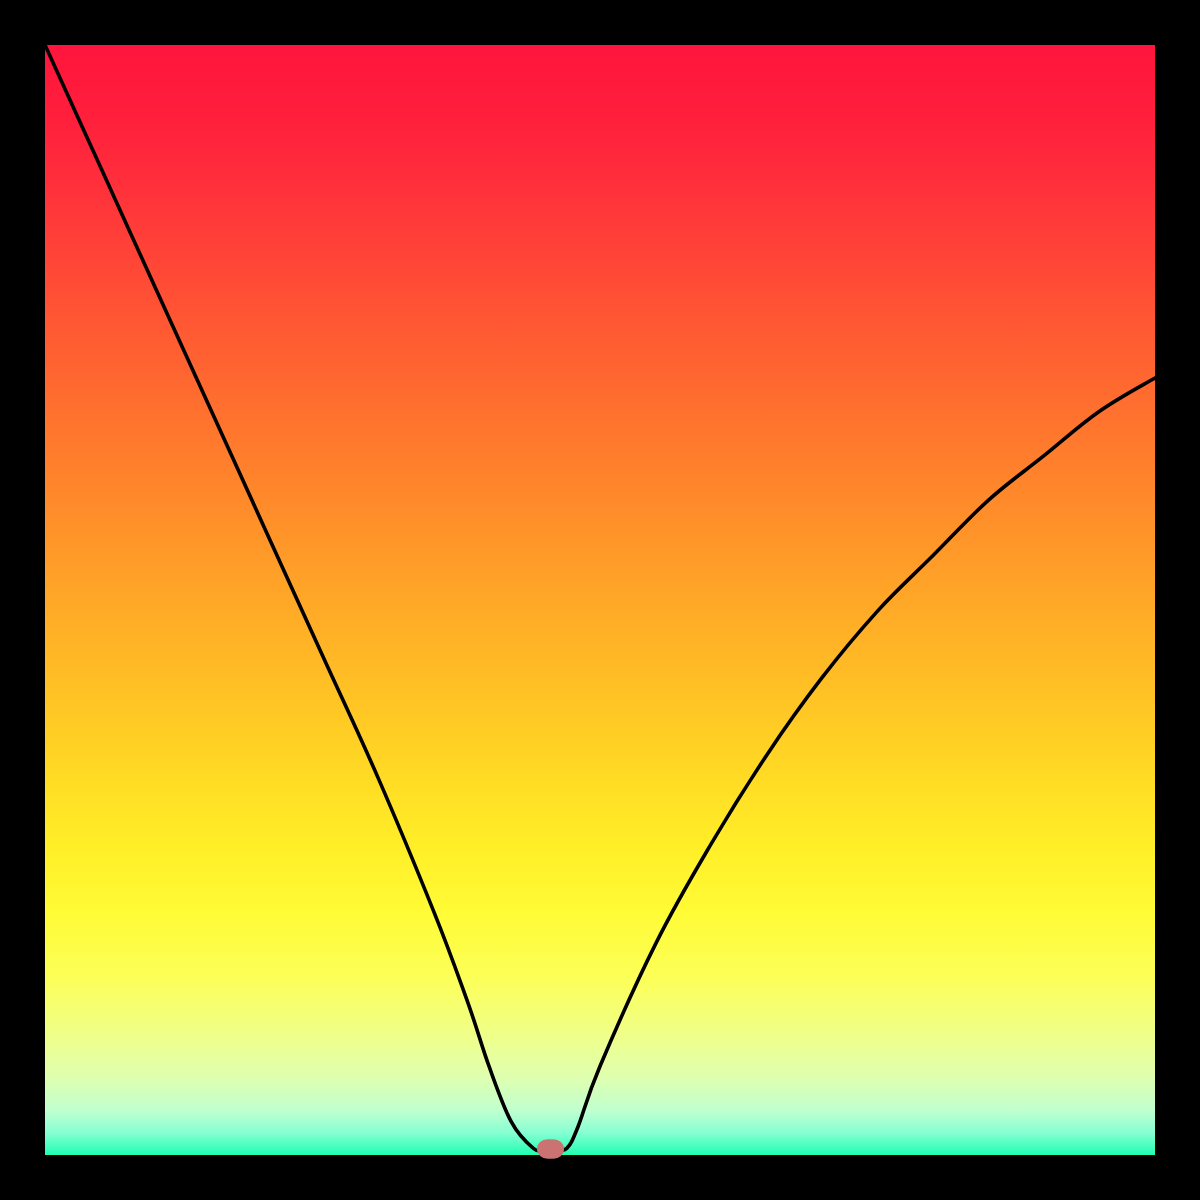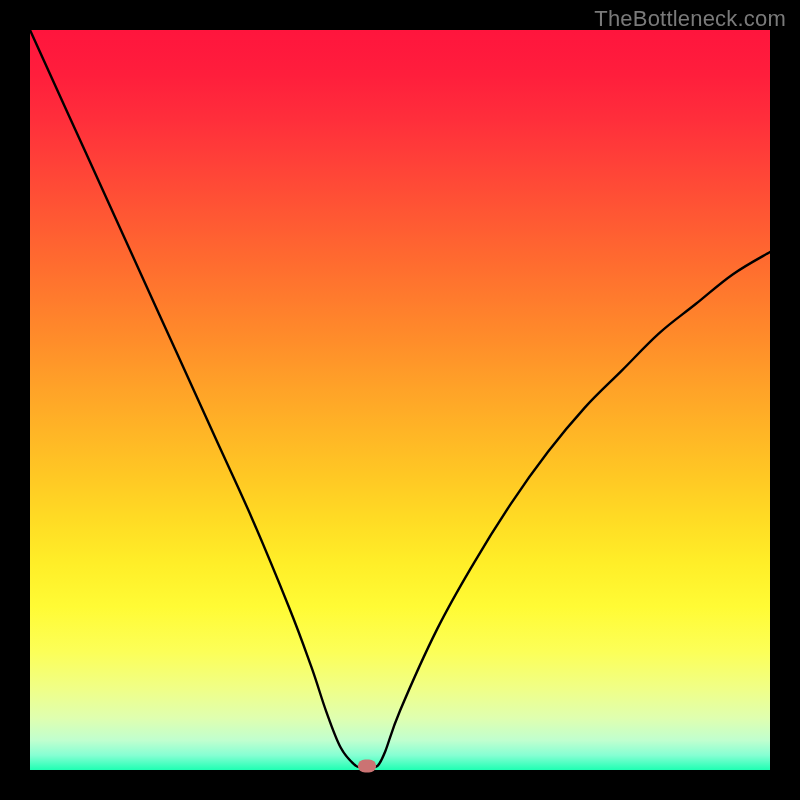--- a/index.html
+++ b/index.html
@@ -79,21 +79,20 @@
     stroke: #000;
     stroke-width: 2.4;
     stroke-linecap: round;
     stroke-linejoin: round;
   }
 </style>
 </head>
 <body>
 
 <div class="frame">
-  <div class="watermark">TheBottleneck.com</div>
 
   <div class="plot-area">
     <svg class="curve" viewBox="0 0 740 740" preserveAspectRatio="none">
       <path d="M 0.0 0.0 C 6.7 14.7, 23.7 52.1, 37.0 81.4 C 50.3 110.7, 60.7 133.5, 74.0 162.8 C 87.3 192.1, 97.7 214.9, 111.0 244.2 C 124.3 273.5, 134.7 296.3, 148.0 325.6 C 161.3 354.9, 171.7 377.7, 185.0 407.0 C 198.3 436.3, 208.7 457.8, 222.0 488.4 C 235.3 519.0, 248.3 550.6, 259.0 577.2 C 269.7 603.8, 274.5 617.8, 281.2 636.4 C 287.9 655.0, 290.7 666.1, 296.0 680.8 C 301.3 695.5, 305.5 707.9, 310.8 717.8 C 316.1 727.7, 321.6 732.2, 325.6 735.6 C 329.6 738.9, 330.3 736.2, 333.0 736.3 C 335.7 736.4, 337.7 736.4, 340.4 736.3 C 343.1 736.2, 345.1 738.2, 347.8 735.6 C 350.5 732.9, 351.2 731.4, 355.2 721.5 C 359.2 711.6, 360.7 702.8, 370.0 680.8 C 379.3 658.8, 393.7 626.0, 407.0 599.4 C 420.3 572.8, 430.7 555.4, 444.0 532.8 C 457.3 510.2, 467.7 493.6, 481.0 473.6 C 494.3 453.6, 504.7 439.1, 518.0 421.8 C 531.3 404.5, 541.7 392.1, 555.0 377.4 C 568.3 362.7, 578.7 353.7, 592.0 340.4 C 605.3 327.1, 615.7 315.4, 629.0 303.4 C 642.3 291.4, 652.7 284.5, 666.0 273.8 C 679.3 263.1, 689.7 253.5, 703.0 244.2 C 716.3 234.9, 733.3 226.0, 740.0 222.0"></path>
     </svg>
     <div class="marker" style="left: 336.7px; top: 735.56px;"></div>
   </div>
 </div>
 
 </body></html>

